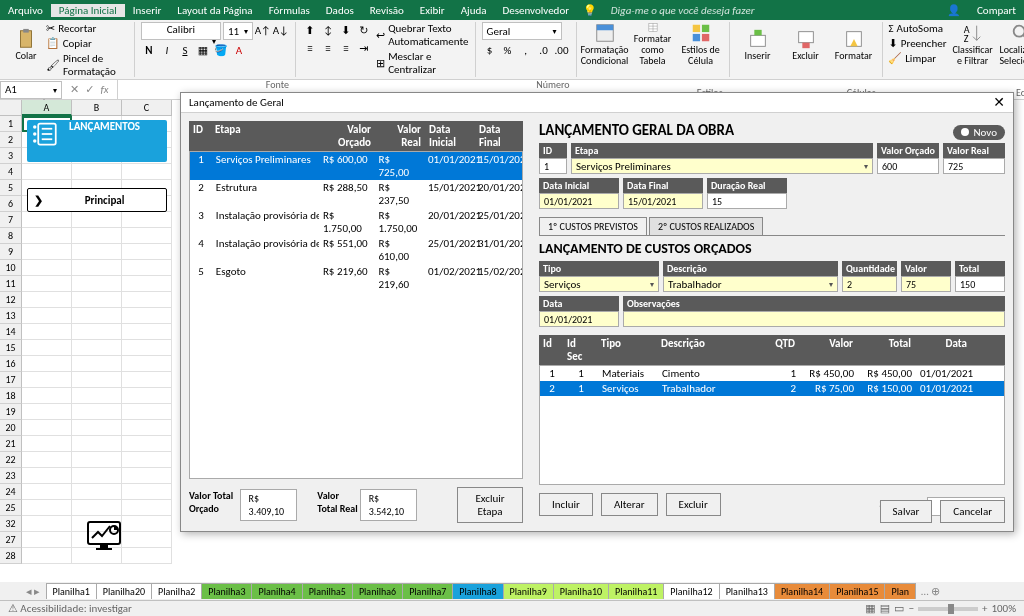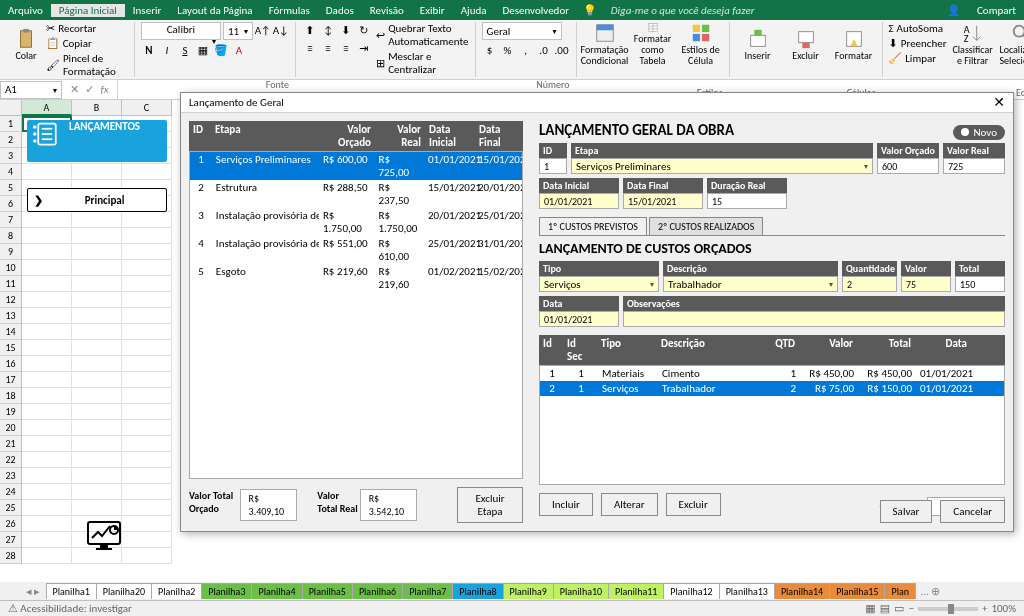--- a/index.html
+++ b/index.html
@@ -493,21 +493,21 @@
         <div class="cell"></div>
         <div class="cell"></div>
       </div>
       <div class="grid-row">
         <div class="row-header">25</div>
         <div class="cell"></div>
         <div class="cell"></div>
         <div class="cell"></div>
       </div>
       <div class="grid-row">
-        <div class="row-header">26</div>
+        <div class="row-header">32</div>
         <div class="cell"></div>
         <div class="cell"></div>
         <div class="cell"></div>
       </div>
       <div class="grid-row">
         <div class="row-header">27</div>
         <div class="cell"></div>
         <div class="cell"></div>
         <div class="cell"></div>
       </div>

